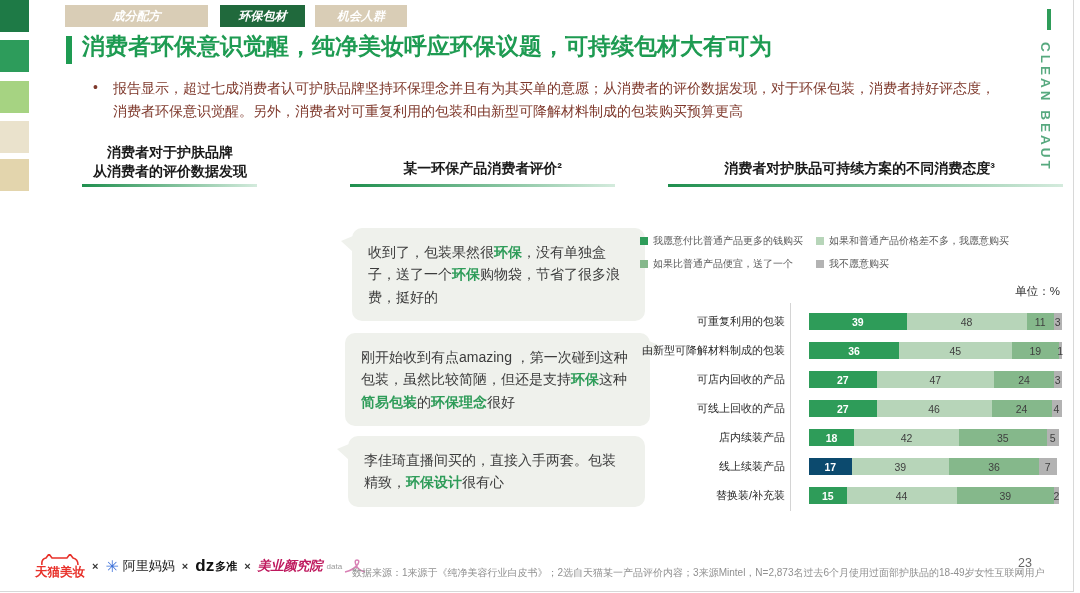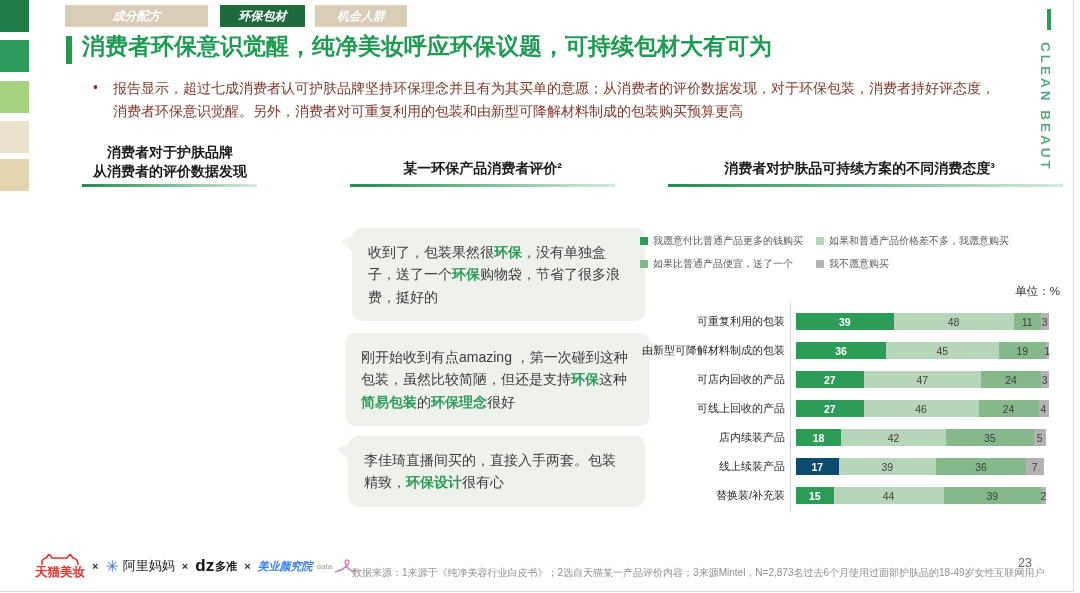--- a/index.html
+++ b/index.html
@@ -60,36 +60,36 @@
   .legend{position:absolute;left:640px;top:234px;width:392px;display:grid;
           grid-template-columns:176px auto;row-gap:9px;}
   .legend-item{display:flex;align-items:center;font-size:10px;color:#595959;white-space:nowrap;}
   .legend-swatch{display:inline-block;width:8px;height:8px;margin-right:5px;flex:none;}
   .unit-label{position:absolute;left:950px;top:284px;width:110px;text-align:right;font-size:11.5px;color:#333;}
 
   
   .axis-line{position:absolute;left:790px;top:303px;width:1px;height:208px;background:#d4d4d4;}
   .bar-rows{position:absolute;left:637px;top:313px;}
   .bar-row{display:flex;align-items:center;height:17px;margin-bottom:12px;}
-  .bar-cat{width:148px;padding-right:11px;text-align:right;font-size:11px;color:#262626;white-space:nowrap;flex:none;}
+  .bar-cat{width:148px;padding-right:24px;text-align:right;font-size:11px;color:#262626;white-space:nowrap;flex:none;}
   .bar-track{display:flex;height:17px;}
   .bar-seg{height:17px;display:flex;align-items:center;justify-content:center;flex:none;}
   .bar-seg span{font-size:10.5px;white-space:nowrap;}
   .bar-seg.first span{font-weight:bold;}
 
   
   .logos{position:absolute;left:35px;top:548px;height:36px;display:flex;align-items:center;}
   .logo-sep{font-size:11px;font-weight:bold;color:#333;margin:0 7px;}
   .logo-tmall{display:flex;flex-direction:column;align-items:center;color:#e8312a;font-weight:bold;font-size:12.5px;line-height:1;}
   .logo-tmall svg{display:block;margin-bottom:1px;}
   .logo-snowflake{color:#3d71d9;font-size:16px;margin-right:4px;}
   .logo-alimama{font-size:13px;color:#222;}
   .logo-dz-bold{font-size:17px;font-weight:900;color:#111;}
   .logo-dz-rest{font-size:11px;font-weight:bold;color:#111;margin-left:1px;}
-  .logo-meiye{font-size:11px;font-weight:bold;font-style:italic;color:#3b82f6;}
+  .logo-meiye{font-size:13px;font-weight:bold;font-style:italic;color:#be185d;}
   .logo-data{display:flex;align-items:center;margin-left:4px;font-size:8px;color:#9a9a9a;}
   .logo-data svg{margin-left:2px;}
   .source{position:absolute;left:352px;top:566px;width:660px;font-size:10px;color:#909090;white-space:nowrap;}
   .page-num{position:absolute;left:1018px;top:556px;font-size:12.5px;color:#666;}
 </style>
 </head>
 <body>
 
 <div class="page">
 

